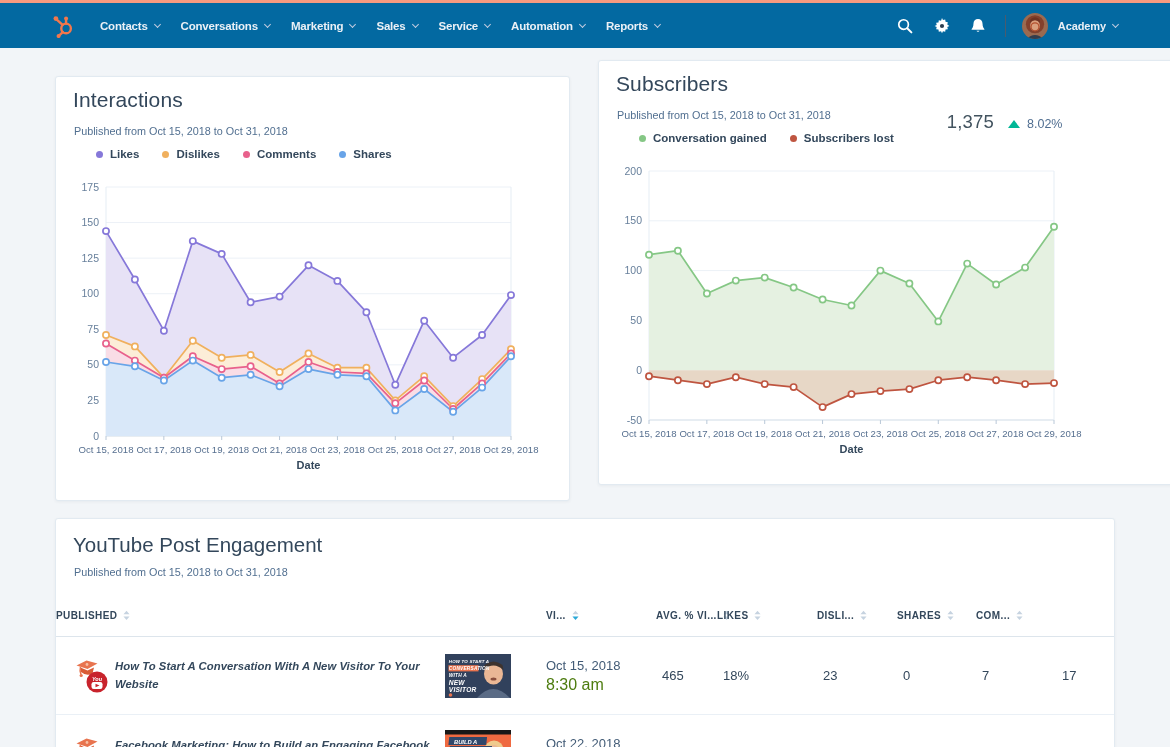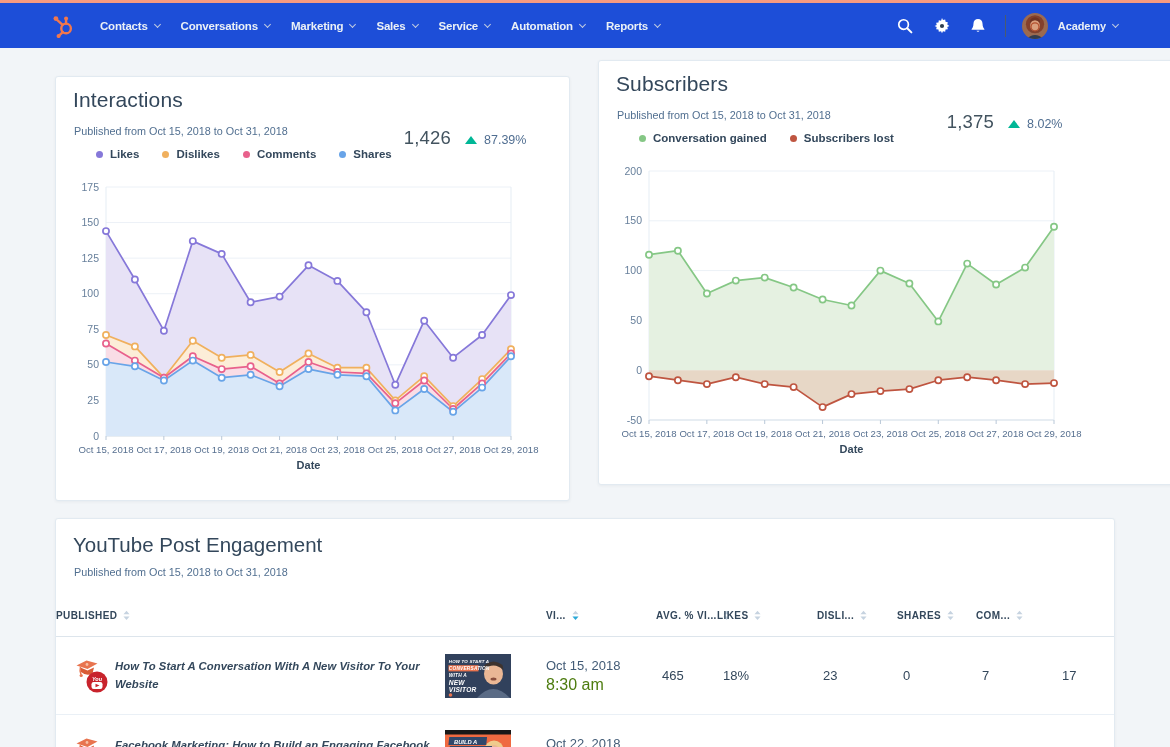--- a/index.html
+++ b/index.html
@@ -6,21 +6,21 @@
   html,body { width:1170px; height:747px; overflow:hidden; }
   body {
     font-family:"Liberation Sans", sans-serif;
     background:#f2f5f8;
     color:#33475b;
     -webkit-font-smoothing:antialiased;
   }
   
   .top-strip { height:3px; background:#f79a7f; }
   .nav {
-    height:45px; background:#1d4ed8; display:flex; align-items:center;
+    height:45px; background:#0369a1; display:flex; align-items:center;
     padding:0 0 0 52px; position:relative;
   }
   .nav-logo { width:22px; height:24px; margin-right:26px; flex:none; }
   .nav-menu { display:flex; align-items:center; }
   .nav-item {
     display:flex; align-items:center; cursor:pointer;
     color:#eaf0f6; font-size:11.5px; font-weight:700; letter-spacing:-0.2px;
     margin-right:21px; white-space:nowrap;
   }
   .chev {
@@ -160,29 +160,20 @@
     </span>
   </div>
 </header>
 
 <main class="content">
   <div class="cards-row">
 
     <section class="card card-interactions">
       <h2 class="card-title">Interactions</h2>
       <div class="card-sub">Published from Oct 15, 2018 to Oct 31, 2018</div>
-      <div class="stat">
-        <span class="stat-num">1,426</span>
-        <span class="stat-delta">
-          <svg width="12" height="8" viewBox="0 0 12 8">
-              <path d="M6 0 L12 8 L0 8 Z" fill="#00b796"></path>
-            </svg>
-          <span>87.39%</span>
-        </span>
-      </div>
       <div class="legend" id="legend-interactions">
           <span class="legend-item">
             <span class="legend-dot" style="background: rgb(134, 120, 217);"></span>
             <span class="legend-label">Likes</span>
           </span>
           <span class="legend-item">
             <span class="legend-dot" style="background: rgb(240, 176, 94);"></span>
             <span class="legend-label">Dislikes</span>
           </span>
           <span class="legend-item">

